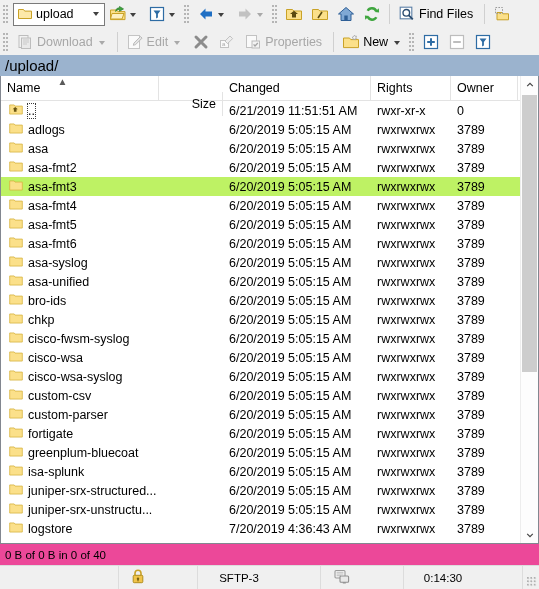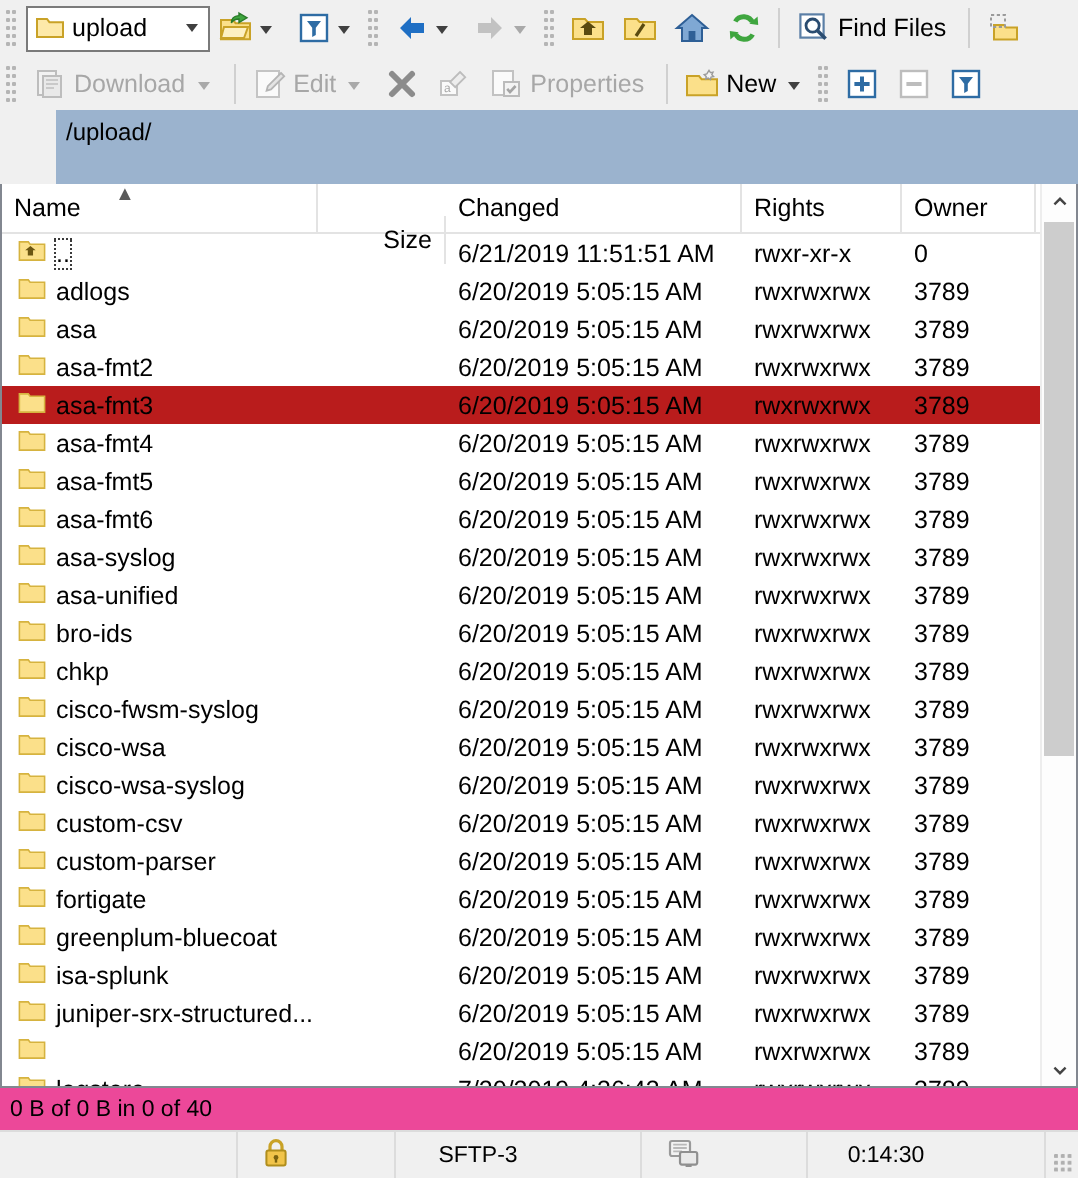--- a/index.html
+++ b/index.html
@@ -47,42 +47,42 @@
   .pathcombo .ico{margin:0 3px 0 3px;}
   .pathcombo .txt{flex:1;font-size:12.5px;}
   .pathcombo .cb-arrow{
     width:16px;height:19px;display:flex;align-items:center;justify-content:center;
     background:#fff;
   }
 
   
   .pathbar{
     height:21px;background:#9bb3ce;color:#000;display:flex;align-items:center;
-    padding:0 0 16px 5px;font-size:12px;flex:0 0 auto;margin-left:28px;
+    padding:0 0 0 5px;font-size:15px;flex:0 0 auto;
   }
 
   
   .listwrap{flex:1 1 auto;display:flex;background:#fff;border:1px solid #828790;border-top:none;min-height:0;}
   .listmain{flex:1 1 auto;display:flex;flex-direction:column;min-width:0;background:#fff;}
   .hdr{
     display:flex;height:24px;flex:0 0 auto;background:#fff;
     border-bottom:1px solid #e3e3e3;
   }
   .hdr .cell{
     position:relative;display:flex;align-items:center;font-size:12.5px;color:#000;
     padding:12px 6px;border-right:1px solid #e3e3e3;box-sizing:border-box;
   }
   .hdr .cell.right{justify-content:flex-end;margin-top:16px;}
   .hdr .sortmark{
     position:absolute;top:1px;left:50%;margin-left:-22px;
     color:#5a5a5a;font-size:10px;line-height:10px;
   }
   .rows{flex:1 1 auto;overflow:hidden;background:#fff;}
   .row{display:flex;height:19px;align-items:center;box-sizing:border-box;}
-  .row.selected{background:#b91c1c;}
+  .row.selected{background:#bef264;}
   .cell{
     display:flex;align-items:center;font-size:12.5px;box-sizing:border-box;
     padding:0 6px;white-space:nowrap;overflow:hidden;
   }
   .cell.name{gap:4px;padding-left:8px;}
   .cell.right{justify-content:flex-end;}
   .namebox{display:inline-flex;align-items:center;padding:0 1px;}
   .namebox.focus{border:1px dotted #3a3a3a;padding:0;}
 
   
@@ -632,20 +632,21 @@
             <div class="cell right c-size"></div>
             <div class="cell c-changed">6/20/2019 5:05:15 AM</div>
             <div class="cell c-rights">rwxrwxrwx</div>
             <div class="cell c-owner">3789</div>
           </div>
           <div class="row">
             <div class="cell name c-name">
               <span><svg viewBox="0 0 16 14" width="14" height="13">
                   <path d="M0.8 1.8h5.1l1.0 1.3h8.3v9.1H0.8z" fill="#fbe08a" stroke="#d6b33f" stroke-width="0.9"></path>
                 </svg></span>
+              <span class="namebox">juniper-srx-unstructu...</span>
             </div>
             <div class="cell right c-size"></div>
             <div class="cell c-changed">6/20/2019 5:05:15 AM</div>
             <div class="cell c-rights">rwxrwxrwx</div>
             <div class="cell c-owner">3789</div>
           </div>
           <div class="row">
             <div class="cell name c-name">
               <span><svg viewBox="0 0 16 14" width="14" height="13">
                   <path d="M0.8 1.8h5.1l1.0 1.3h8.3v9.1H0.8z" fill="#fbe08a" stroke="#d6b33f" stroke-width="0.9"></path>

